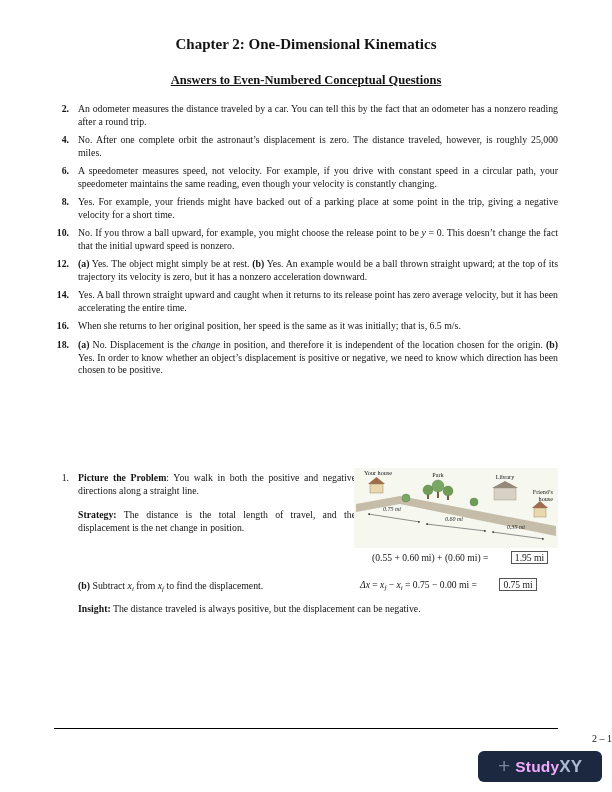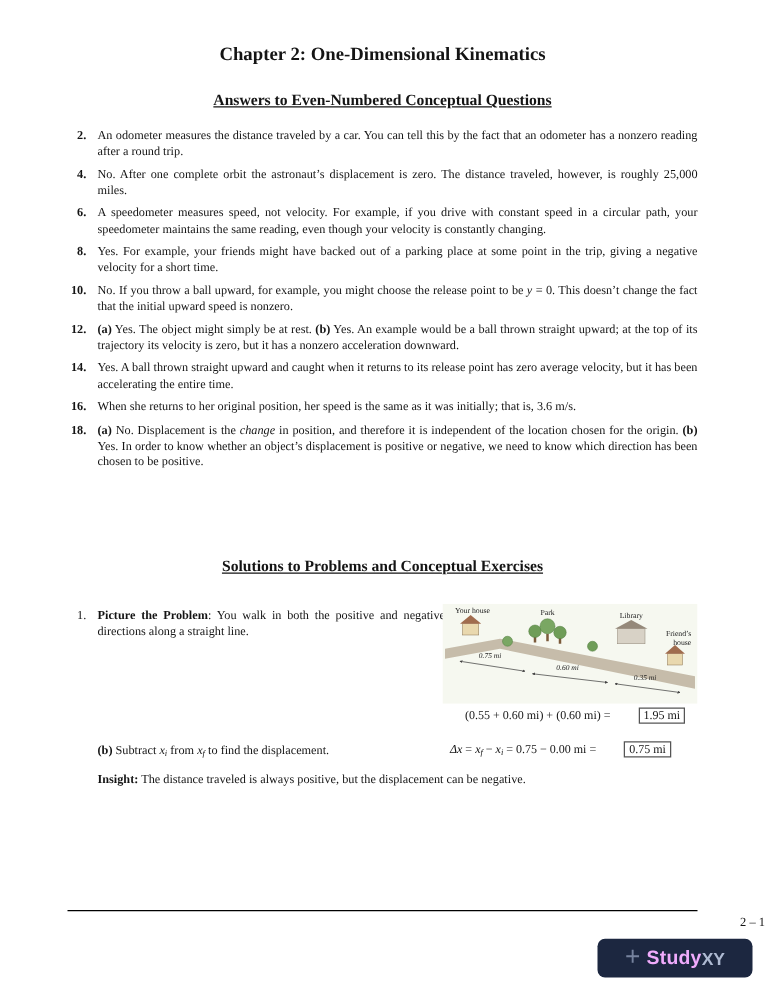--- a/index.html
+++ b/index.html
@@ -45,21 +45,21 @@
   .footer-text { position:absolute; top:733px; left:0; right:0; text-align:right; font-size:10px; }
 
   .brand-badge {
     position:absolute; top:751px; right:10px; width:124px; height:31px;
     background:#1c2740; border-radius:6px;
     display:flex; align-items:center; justify-content:center;
     font-family:"Liberation Sans", sans-serif;
   }
   .brand-plus { color:#76839e; font-size:21px; font-weight:400; line-height:1; margin:-2px 5px 0 0; }
   .brand-study { color:#f0abfc; font-size:15.5px; font-weight:600; letter-spacing:0.2px; }
-  .brand-xy { color:#aebad2; font-size:14px; font-weight:700; }
+  .brand-xy { color:#aebad2; font-size:17px; font-weight:700; }
 </style>
 </head>
 <body>
 
 <div class="page">
 
   <h1 class="title">Chapter 2: One-Dimensional Kinematics</h1>
 
   <h2 class="sec-head">Answers to Even-Numbered Conceptual Questions</h2>
 
@@ -87,36 +87,36 @@
       <div class="q-row">
         <span class="q-num">12.</span>
         <span class="q-text"><span class="b">(a)</span><span> Yes. The object might simply be at rest. </span><span class="b">(b)</span><span> Yes. An example would be a ball thrown straight upward; at the top of its trajectory its velocity is zero, but it has a nonzero acceleration downward.</span></span>
       </div>
       <div class="q-row">
         <span class="q-num">14.</span>
         <span class="q-text"><span>Yes. A ball thrown straight upward and caught when it returns to its release point has zero average velocity, but it has been accelerating the entire time.</span></span>
       </div>
       <div class="q-row">
         <span class="q-num">16.</span>
-        <span class="q-text"><span>When she returns to her original position, her speed is the same as it was initially; that is, 3.6 m/s.</span></span>
+        <span class="q-text"><span>When she returns to her original position, her speed is the same as it was initially; that is, 6.5 m/s.</span></span>
       </div>
       <div class="q-row">
         <span class="q-num">18.</span>
         <span class="q-text"><span class="b">(a)</span><span> No. Displacement is the </span><span class="i">change</span><span> in position, and therefore it is independent of the location chosen for the origin. </span><span class="b">(b)</span><span> Yes. In order to know whether an object’s displacement is positive or negative, we need to know which direction has been chosen to be positive.</span></span>
       </div>
     </div>
 
   <div class="section2">
-    <h2 class="sec-head">Solutions to Problems and Conceptual Exercises</h2>
 
     <div class="prob">
       <span class="p-num">1.</span>
 
       <p class="pp" style="top:0"><span class="b">Picture the Problem</span><span>: You walk in both the positive and negative directions along a straight line.</span></p>
 
+      <p class="pp" style="top:37px"><span class="b">Strategy:</span><span> The distance is the total length of travel, and the displacement is the net change in position.</span></p>
 
 
       <p class="pp" style="top:108px"><span class="b">(b)</span><span> Subtract </span><span class="i">x</span><span class="sub">i</span><span> from </span><span class="i">x</span><span class="sub">f</span><span> to find the displacement.</span></p>
 
       <p class="pp insight" style="top:131px"><span class="b">Insight:</span><span> The distance traveled is always positive, but the displacement can be negative.</span></p>
 
       <div class="figure">
         <svg viewBox="0 0 204 80" xmlns="http://www.w3.org/2000/svg">
           <defs>
             <marker id="ah" viewBox="0 0 6 6" refX="5" refY="3" markerWidth="4" markerHeight="4" orient="auto-start-reverse">

